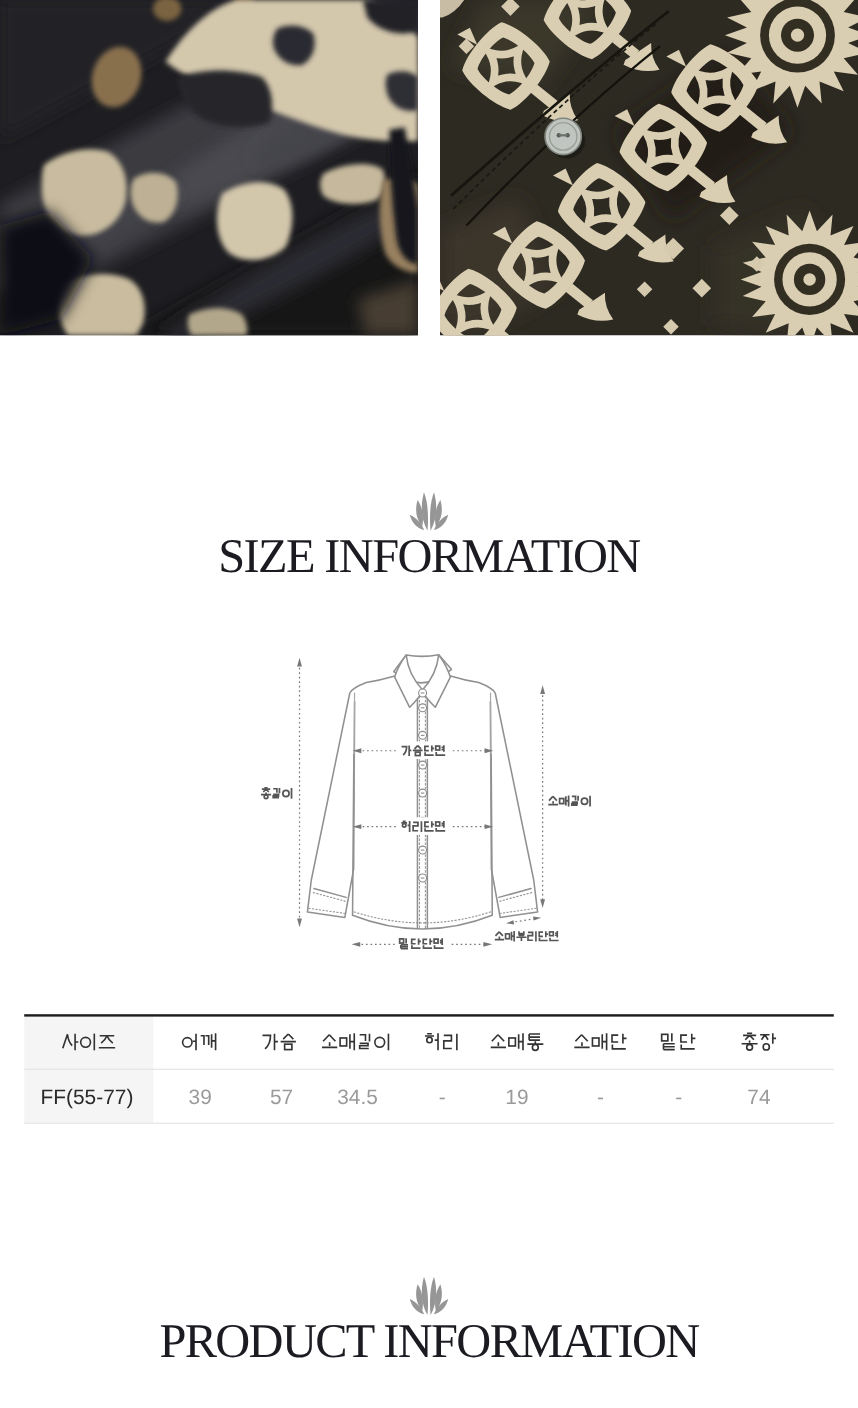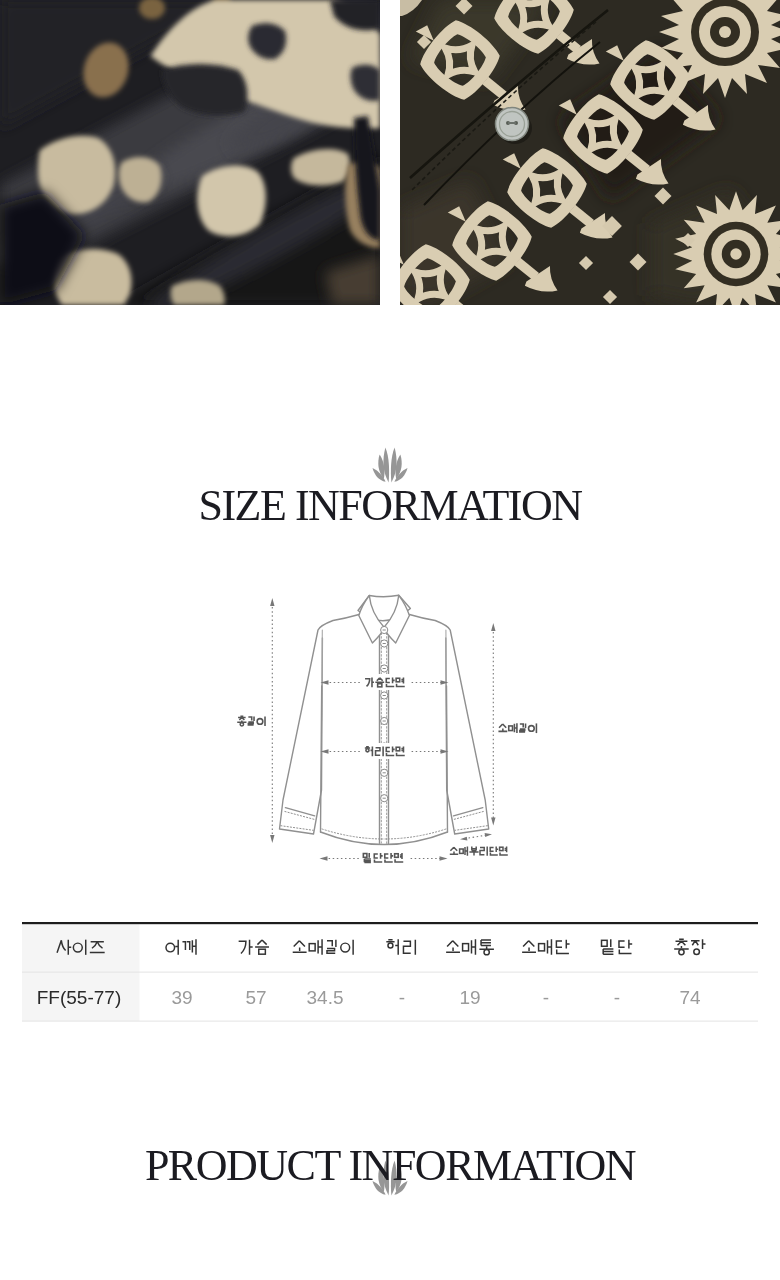--- a/index.html
+++ b/index.html
@@ -423,13 +423,13 @@
   <g fill="#969696">
     <path d="M13.4,0.5 C10.2,11 10.6,21.5 16.6,30.5 C17.6,21.5 17.4,8.5 13.4,0.5 Z"></path>
     <path d="M22.6,0.5 C25.8,11 25.4,21.5 19.4,30.5 C18.4,21.5 18.6,8.5 22.6,0.5 Z"></path>
     <path d="M7.6,6.5 C5.2,13.5 5.8,21 11.8,27.5 C13.4,21 12.4,12.5 7.6,6.5 Z"></path>
     <path d="M28.4,6.5 C30.8,13.5 30.2,21 24.2,27.5 C22.6,21 23.6,12.5 28.4,6.5 Z"></path>
     <path d="M0.5,18 C2.6,24.5 6.8,28.5 13.6,30 C11.2,25 6.8,20.5 0.5,18 Z"></path>
     <path d="M35.5,18 C33.4,24.5 29.2,28.5 22.4,30 C24.8,25 29.2,20.5 35.5,18 Z"></path>
   </g>
 </svg>
 
-<div class="title" style="top:1140px;">PRODUCT INFORMATION</div>
+<div class="title" style="top:1194px;">PRODUCT INFORMATION</div>
 
 </body></html>

